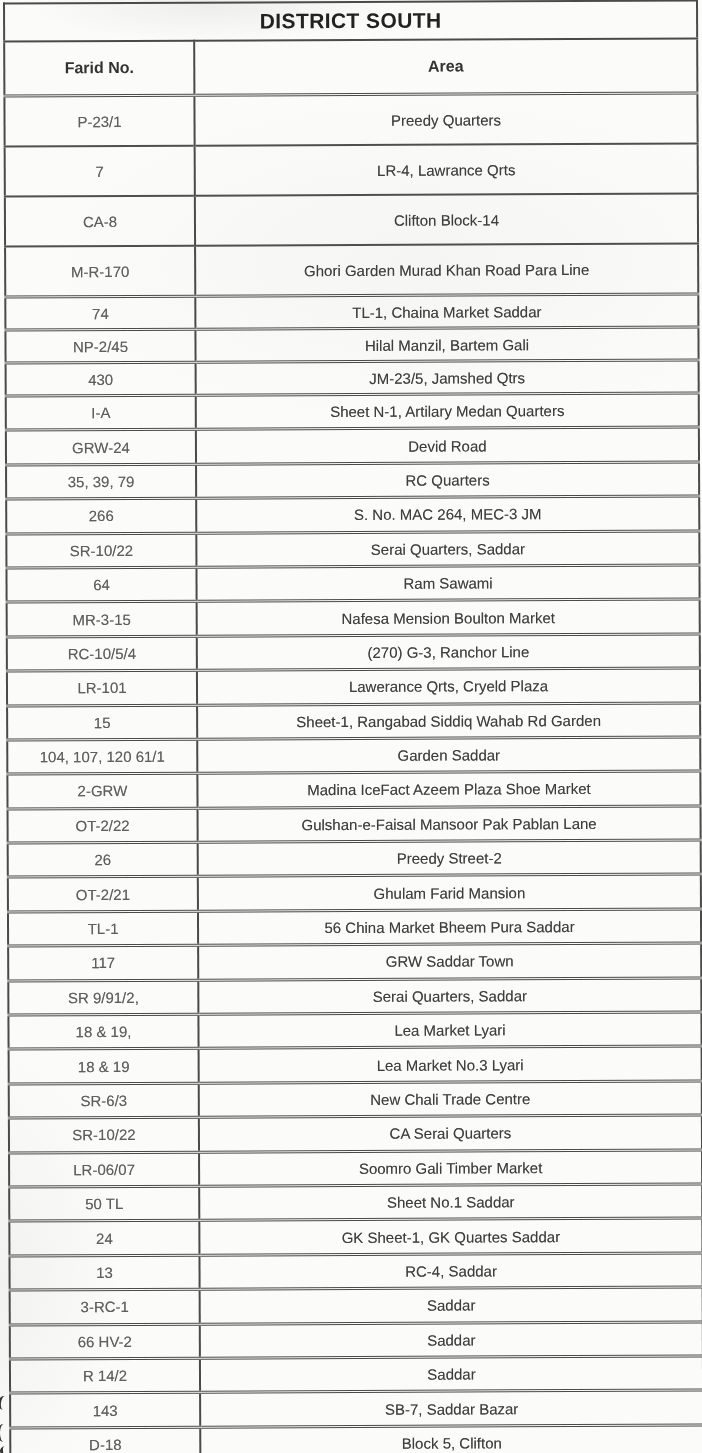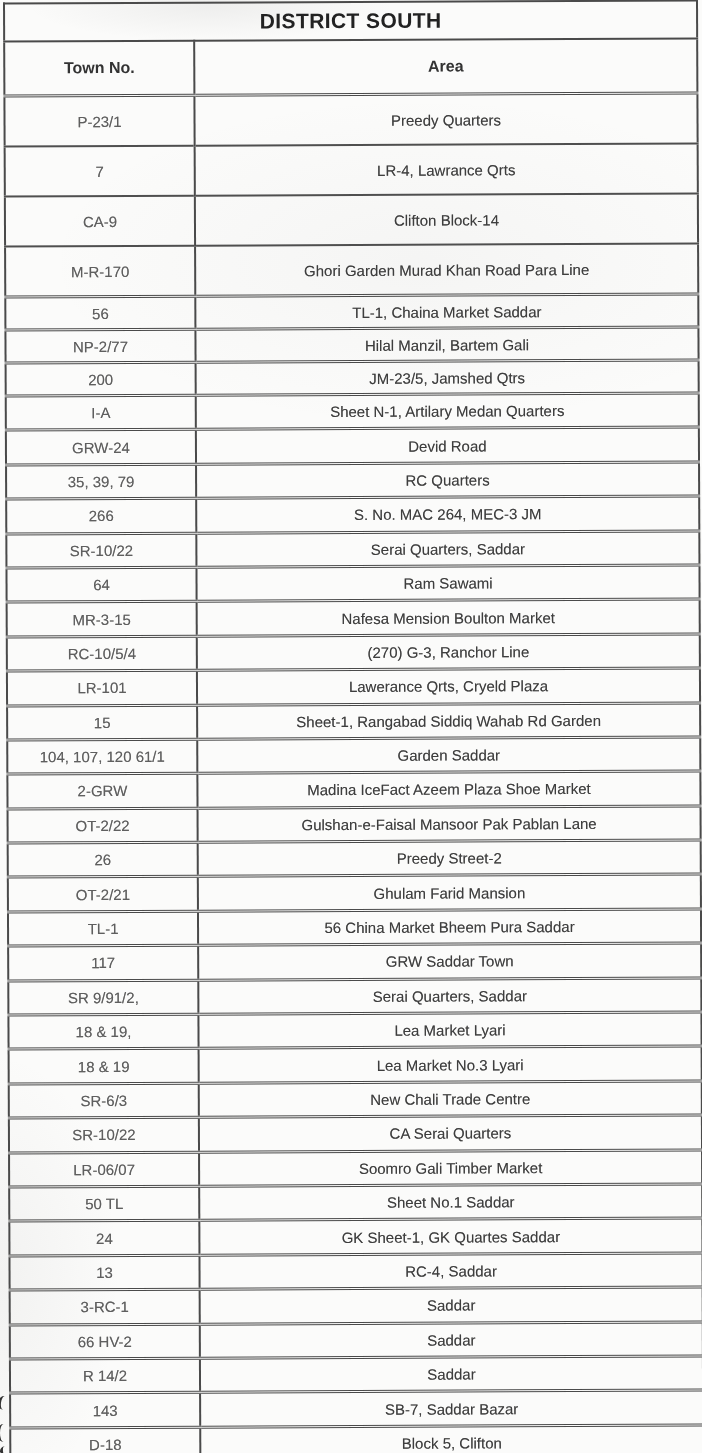--- a/index.html
+++ b/index.html
@@ -93,51 +93,51 @@
     <table>
       <colgroup>
         <col class="col-plot">
         <col class="col-area">
       </colgroup>
       <thead>
         <tr class="title-row">
           <td colspan="2">DISTRICT SOUTH</td>
         </tr>
         <tr class="header-row">
-          <th>Town No.</th>
+          <th>Farid No.</th>
           <th>Area</th>
         </tr>
       </thead>
       <tbody>
           <tr class="r-tall">
     <td class="plot">P-23/1</td>
     <td class="area">Preedy Quarters</td>
   </tr>
           <tr class="r-tall">
     <td class="plot">7</td>
     <td class="area">LR-4, Lawrance Qrts</td>
   </tr>
           <tr class="r-tall">
-    <td class="plot">CA-9</td>
+    <td class="plot">CA-8</td>
     <td class="area">Clifton Block-14</td>
   </tr>
           <tr class="r-tall">
     <td class="plot">M-R-170</td>
     <td class="area">Ghori Garden Murad Khan Road Para Line</td>
   </tr>
           <tr class="r-med">
-    <td class="plot">56</td>
+    <td class="plot">74</td>
     <td class="area">TL-1, Chaina Market Saddar</td>
   </tr>
           <tr class="r-med">
-    <td class="plot">NP-2/77</td>
+    <td class="plot">NP-2/45</td>
     <td class="area">Hilal Manzil, Bartem Gali</td>
   </tr>
           <tr class="r-med">
-    <td class="plot">200</td>
+    <td class="plot">430</td>
     <td class="area">JM-23/5, Jamshed Qtrs</td>
   </tr>
           <tr class="r-std">
     <td class="plot">I-A</td>
     <td class="area">Sheet N-1, Artilary Medan Quarters</td>
   </tr>
           <tr class="r-std">
     <td class="plot">GRW-24</td>
     <td class="area">Devid Road</td>
   </tr>

